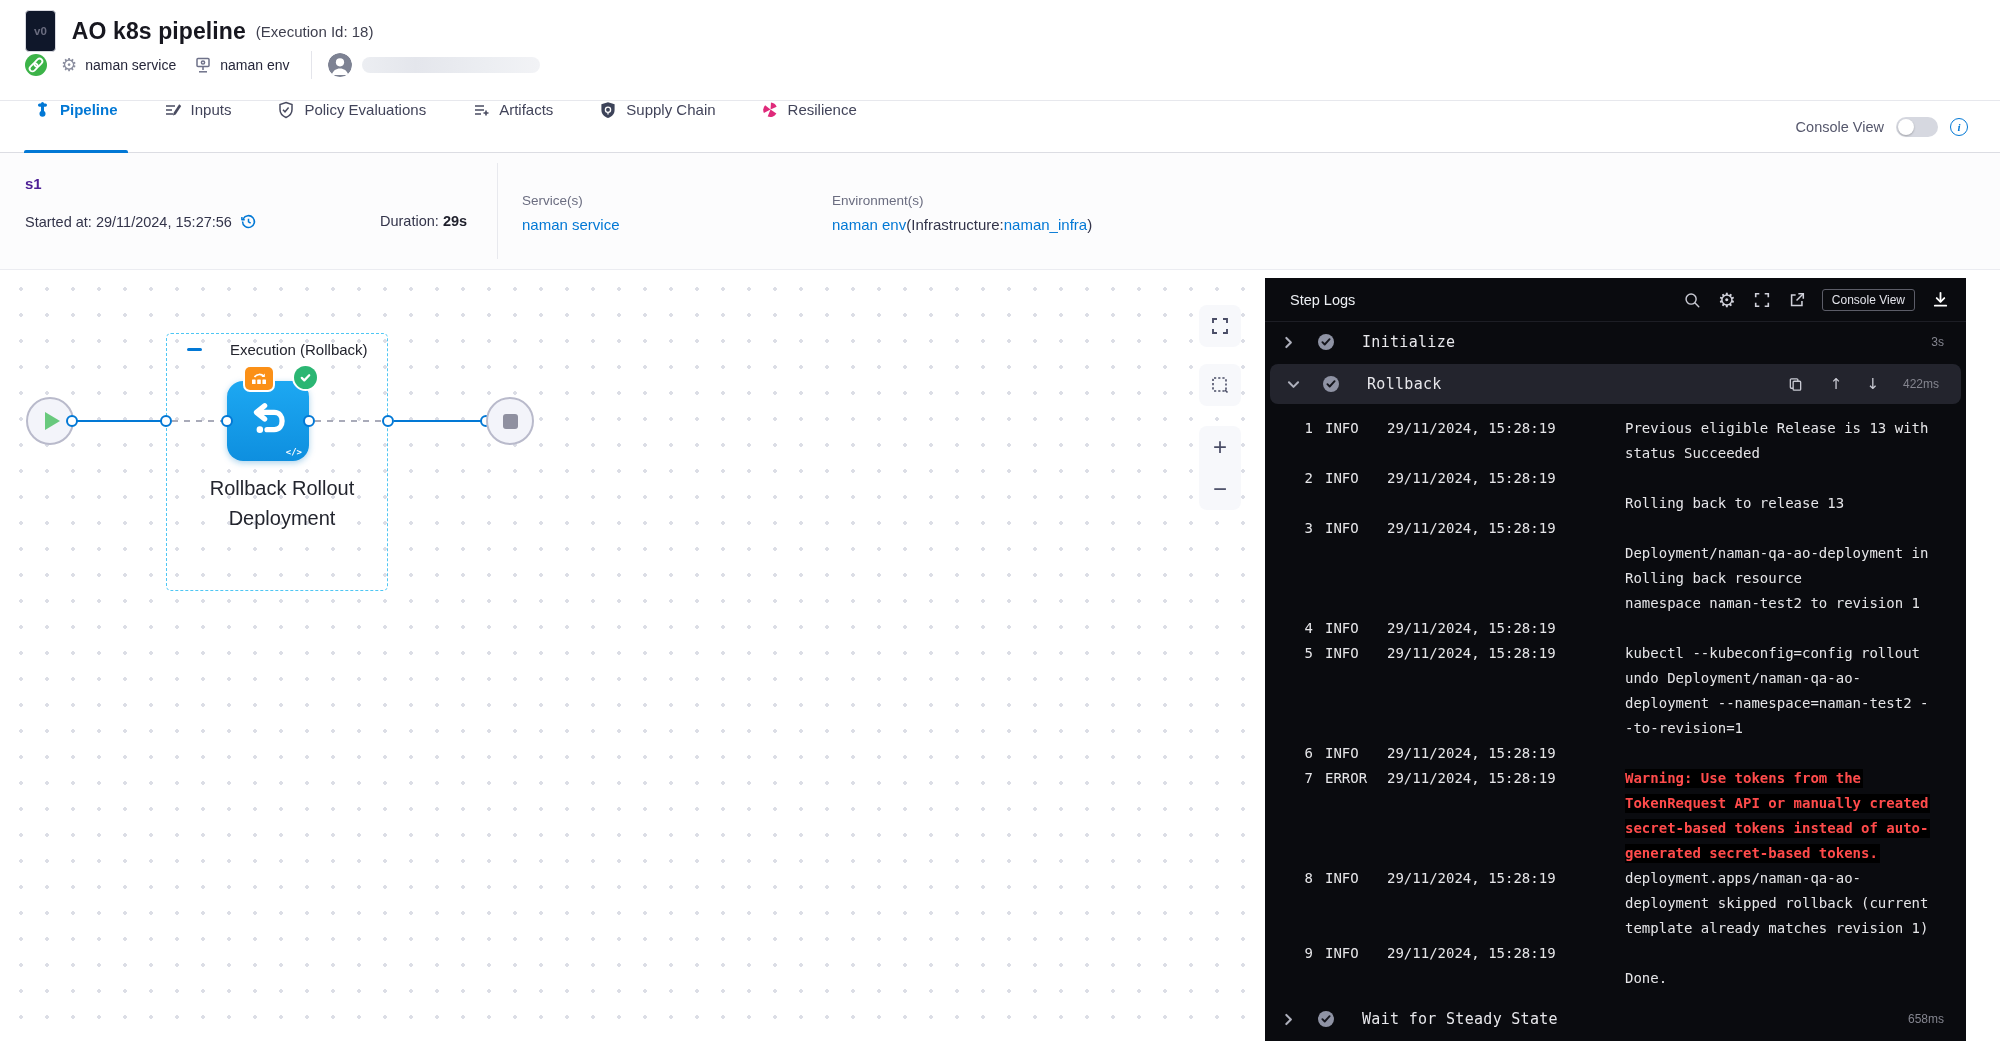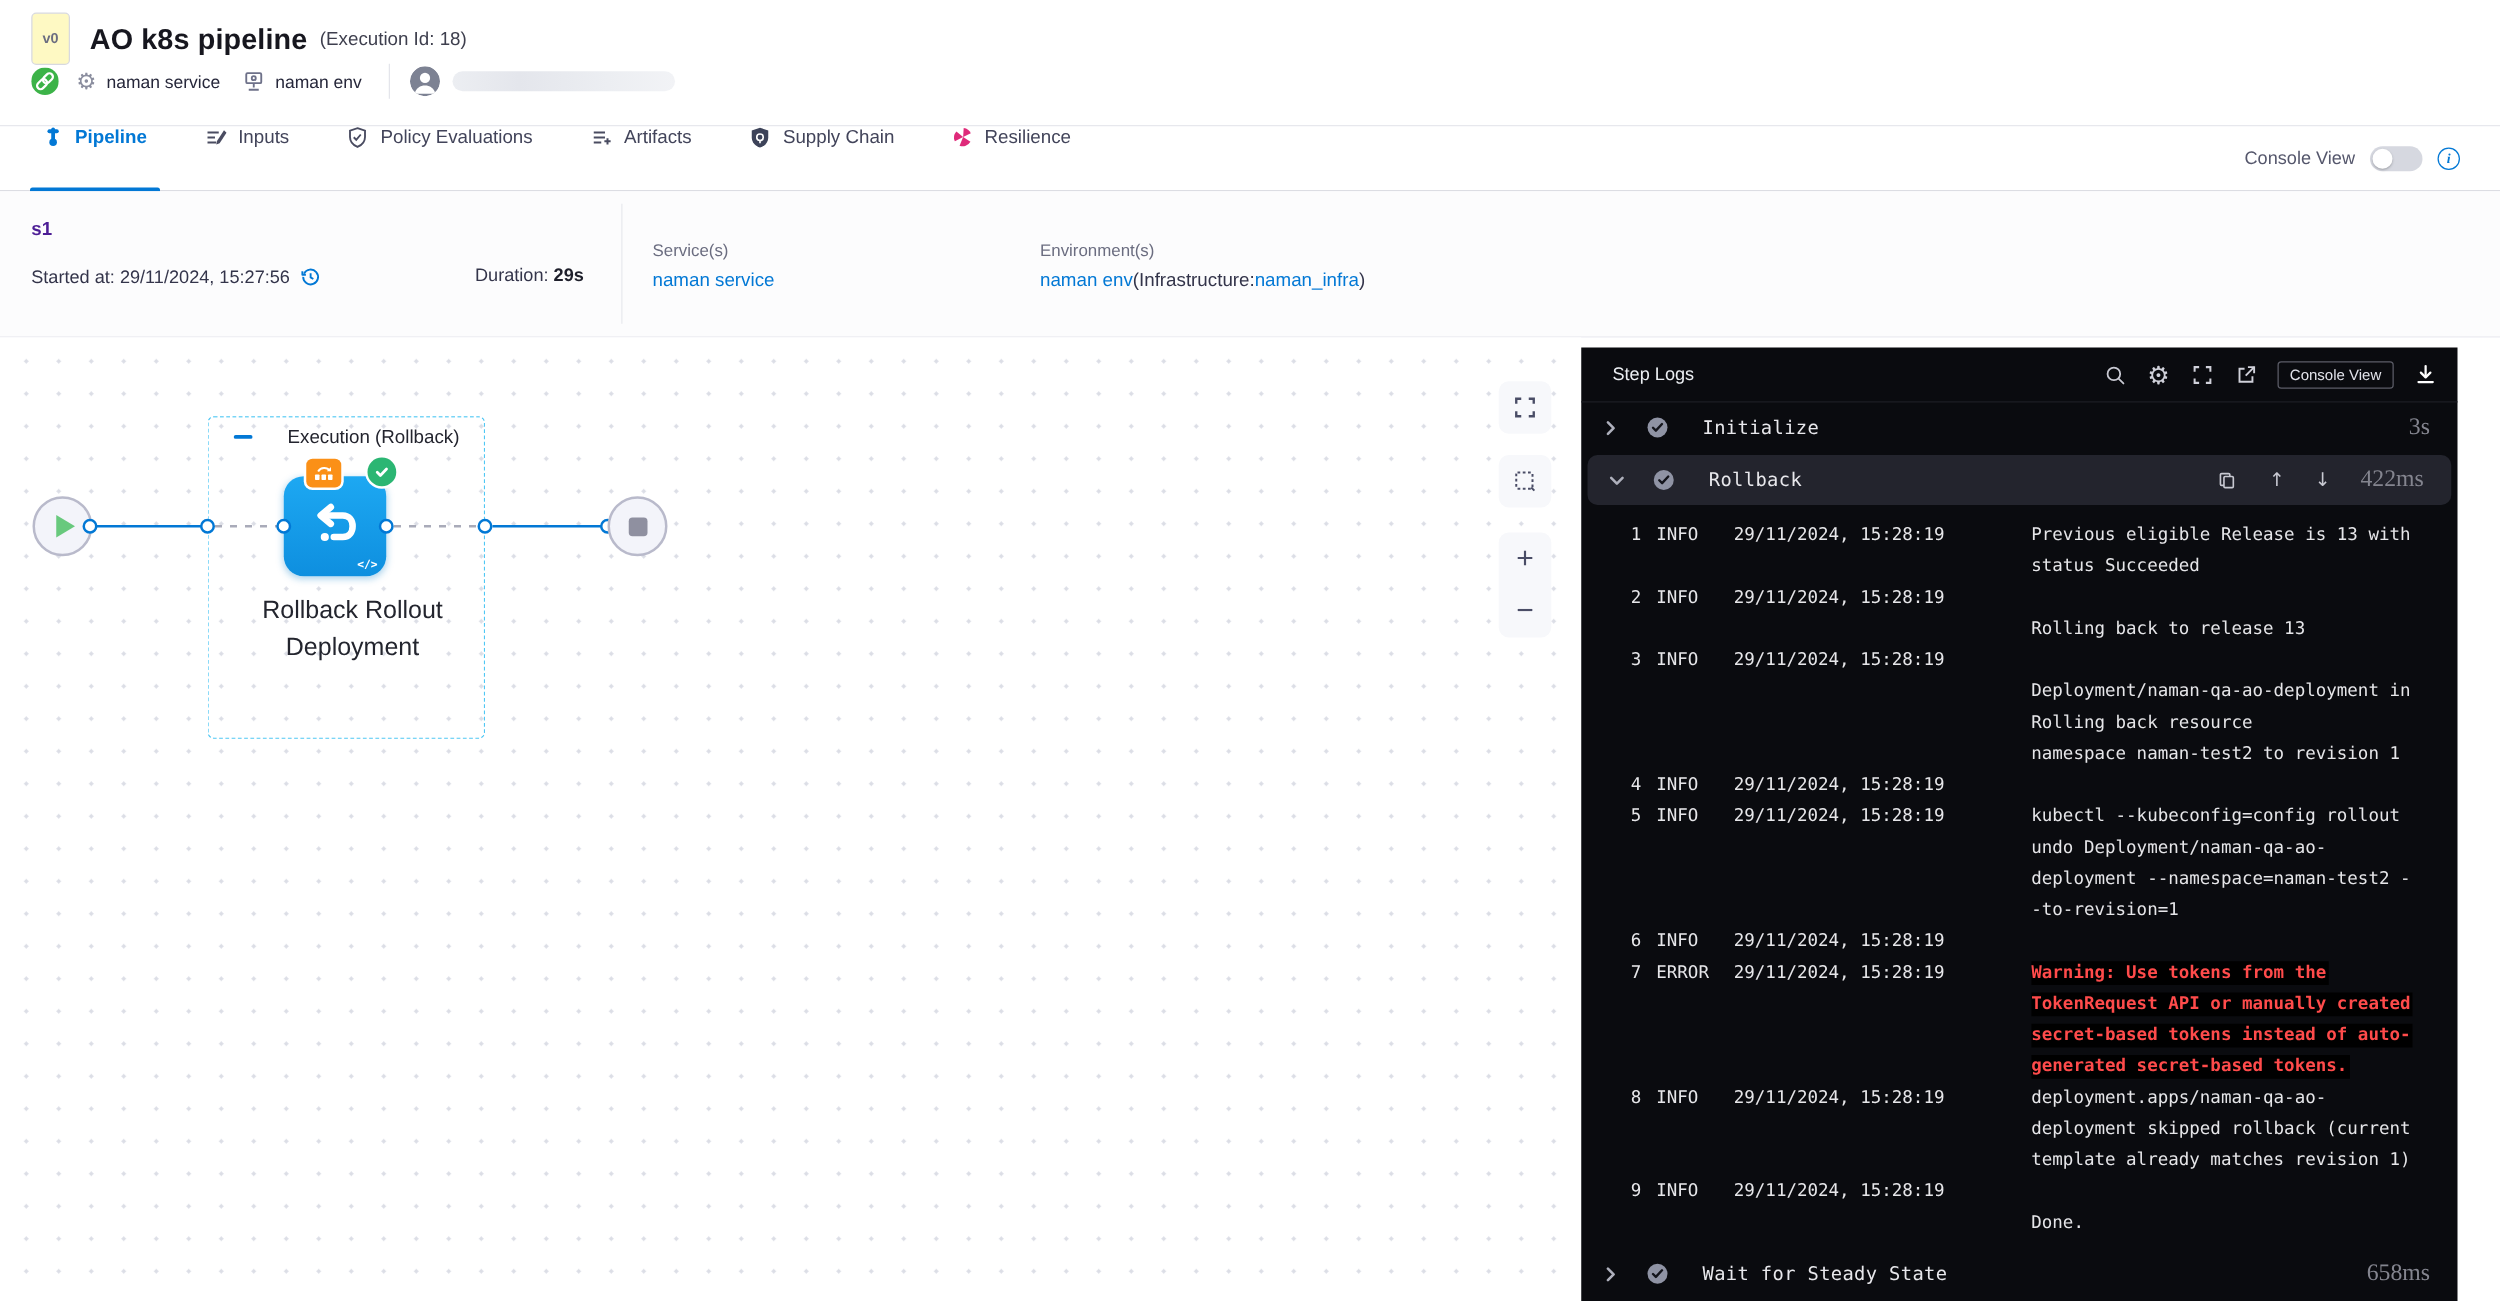--- a/index.html
+++ b/index.html
@@ -2,21 +2,21 @@
 <html><head>
 <meta charset="utf-8">
 <style>
   * { margin:0; padding:0; box-sizing:border-box; }
   html,body { width:2000px; height:1041px; background:#ffffff; font-family:"Liberation Sans", sans-serif; overflow:hidden; }
   .page { position:relative; width:2000px; height:1041px; }
 
   
   .top-header { position:absolute; left:0; top:0; width:2000px; height:100px; background:#fff; }
   .title-row { position:absolute; left:25px; top:10px; display:flex; align-items:center; }
-  .ver-badge { border:1px solid #d8d9e0; background:#fef9c3; color:#6b6d80; font-size:11.5px; font-weight:600; padding:14px 8px; border-radius:4px; margin-right:16px; }
+  .ver-badge { border:1px solid #d8d9e0; background:#0f172a; color:#6b6d80; font-size:11.5px; font-weight:600; padding:14px 8px; border-radius:4px; margin-right:16px; }
   .pipeline-title { font-size:23px; font-weight:700; color:#17171f; letter-spacing:.1px; }
   .exec-id { font-size:15px; color:#3e3f4e; margin-left:10px; }
   .meta-row { position:absolute; left:25px; top:52px; display:flex; align-items:center; height:26px; }
   .meta-row .txt { font-size:14px; color:#26273a; margin:0 18px 0 8px; }
   .meta-divider { width:1px; height:28px; background:#e4e5eb; margin:0 16px 0 4px; }
   .blur-bar { width:178px; height:16px; border-radius:8px; background:linear-gradient(90deg,#eceef2,#e4e6ec 30%,#eceef2 70%,#f2f3f6); margin-left:10px; }
   .gear-glyph { font-size:18px; color:#8b8e9f; line-height:1; }
 
   
   .tab-bar { position:absolute; left:0; top:100px; width:2000px; height:53px; background:#fff; border-top:1px solid #e7e8ed; border-bottom:1px solid #dcdde3; display:flex; align-items:center; padding-left:34px; }
@@ -72,21 +72,21 @@
   .console-title { font-size:14.5px; color:#eceff3; }
   .console-actions { margin-left:auto; display:flex; align-items:center; gap:15px; }
   .cicon { width:20px; height:20px; display:flex; align-items:center; justify-content:center; cursor:pointer; }
   .cv-btn { border:1px solid #5c5d68; border-radius:3px; color:#e2e3ea; font-size:12px; padding:3px 9px; cursor:pointer; white-space:nowrap; }
   .section-row { height:40px; flex:0 0 40px; display:flex; align-items:center; padding:0 22px 0 17px; cursor:pointer; font-family:"DejaVu Sans Mono", monospace; }
   .section-row.highlight { background:#23242d; border-radius:8px; margin:2px 5px; }
   .sec-chevron { width:14px; display:flex; margin-right:21px; }
   .sec-check { margin-right:27px; display:flex; }
   .sec-name { font-size:15px; color:#e8e8ec; letter-spacing:.3px; }
   .sec-right { margin-left:auto; display:flex; align-items:center; gap:24px; }
-  .sec-duration { font-size:19px; color:#84858f; font-family:Liberation Serif, serif; }
+  .sec-duration { font-size:12px; color:#84858f; font-family:Liberation Sans, sans-serif; }
   .mini-arrow { color:#c8c9d2; font-size:15px; cursor:pointer; font-family:"DejaVu Sans", sans-serif; }
   .log-block { padding:10px 0 8px 0; }
   .log-row { display:flex; line-height:25px; height:25px; font-family:"DejaVu Sans Mono", monospace; font-size:14px; padding-left:22px; }
   .col-num { width:26px; text-align:right; color:#e6e6e9; flex:0 0 26px; }
   .col-level { width:62px; margin-left:12px; color:#e6e6e9; flex:0 0 62px; }
   .col-time { width:238px; color:#e6e6e9; flex:0 0 238px; }
   .col-msg { flex:1; color:#e6e6e9; white-space:pre; overflow:hidden; }
   .col-msg.error { color:#ff4b4b; font-weight:700; }
   .col-msg.error span { background:#000; padding:1px 2px 2px 0; }
   svg { display:block; }

